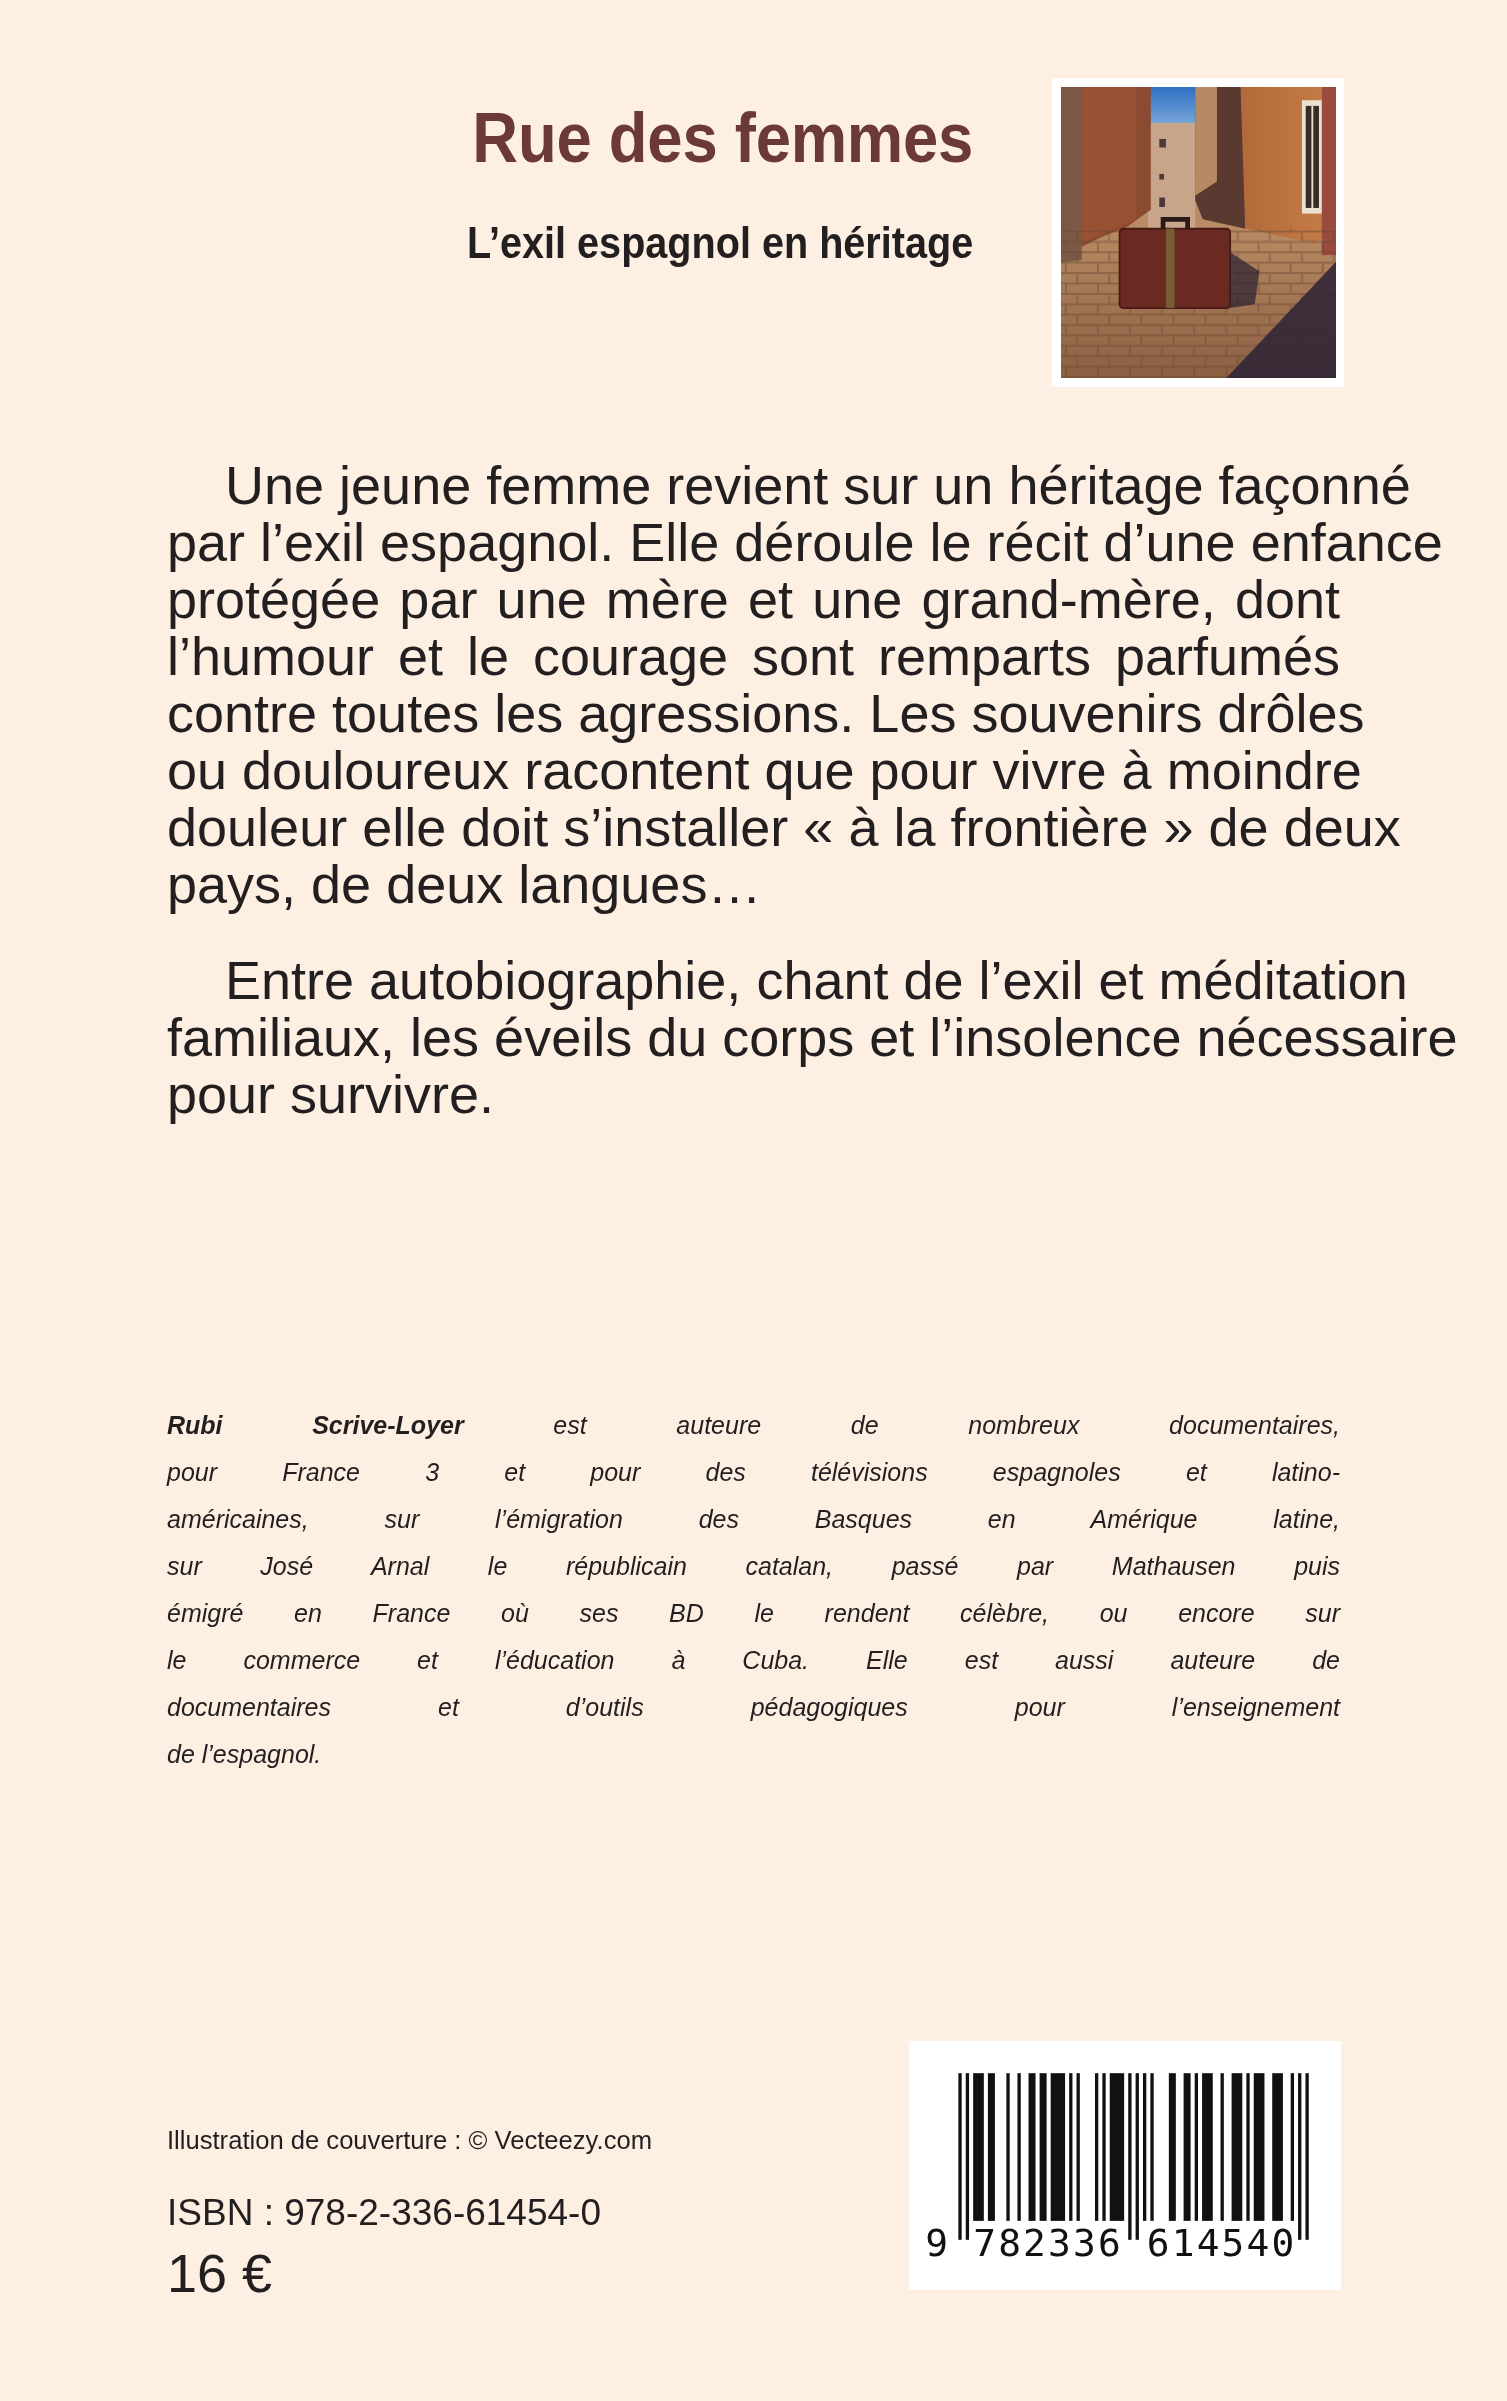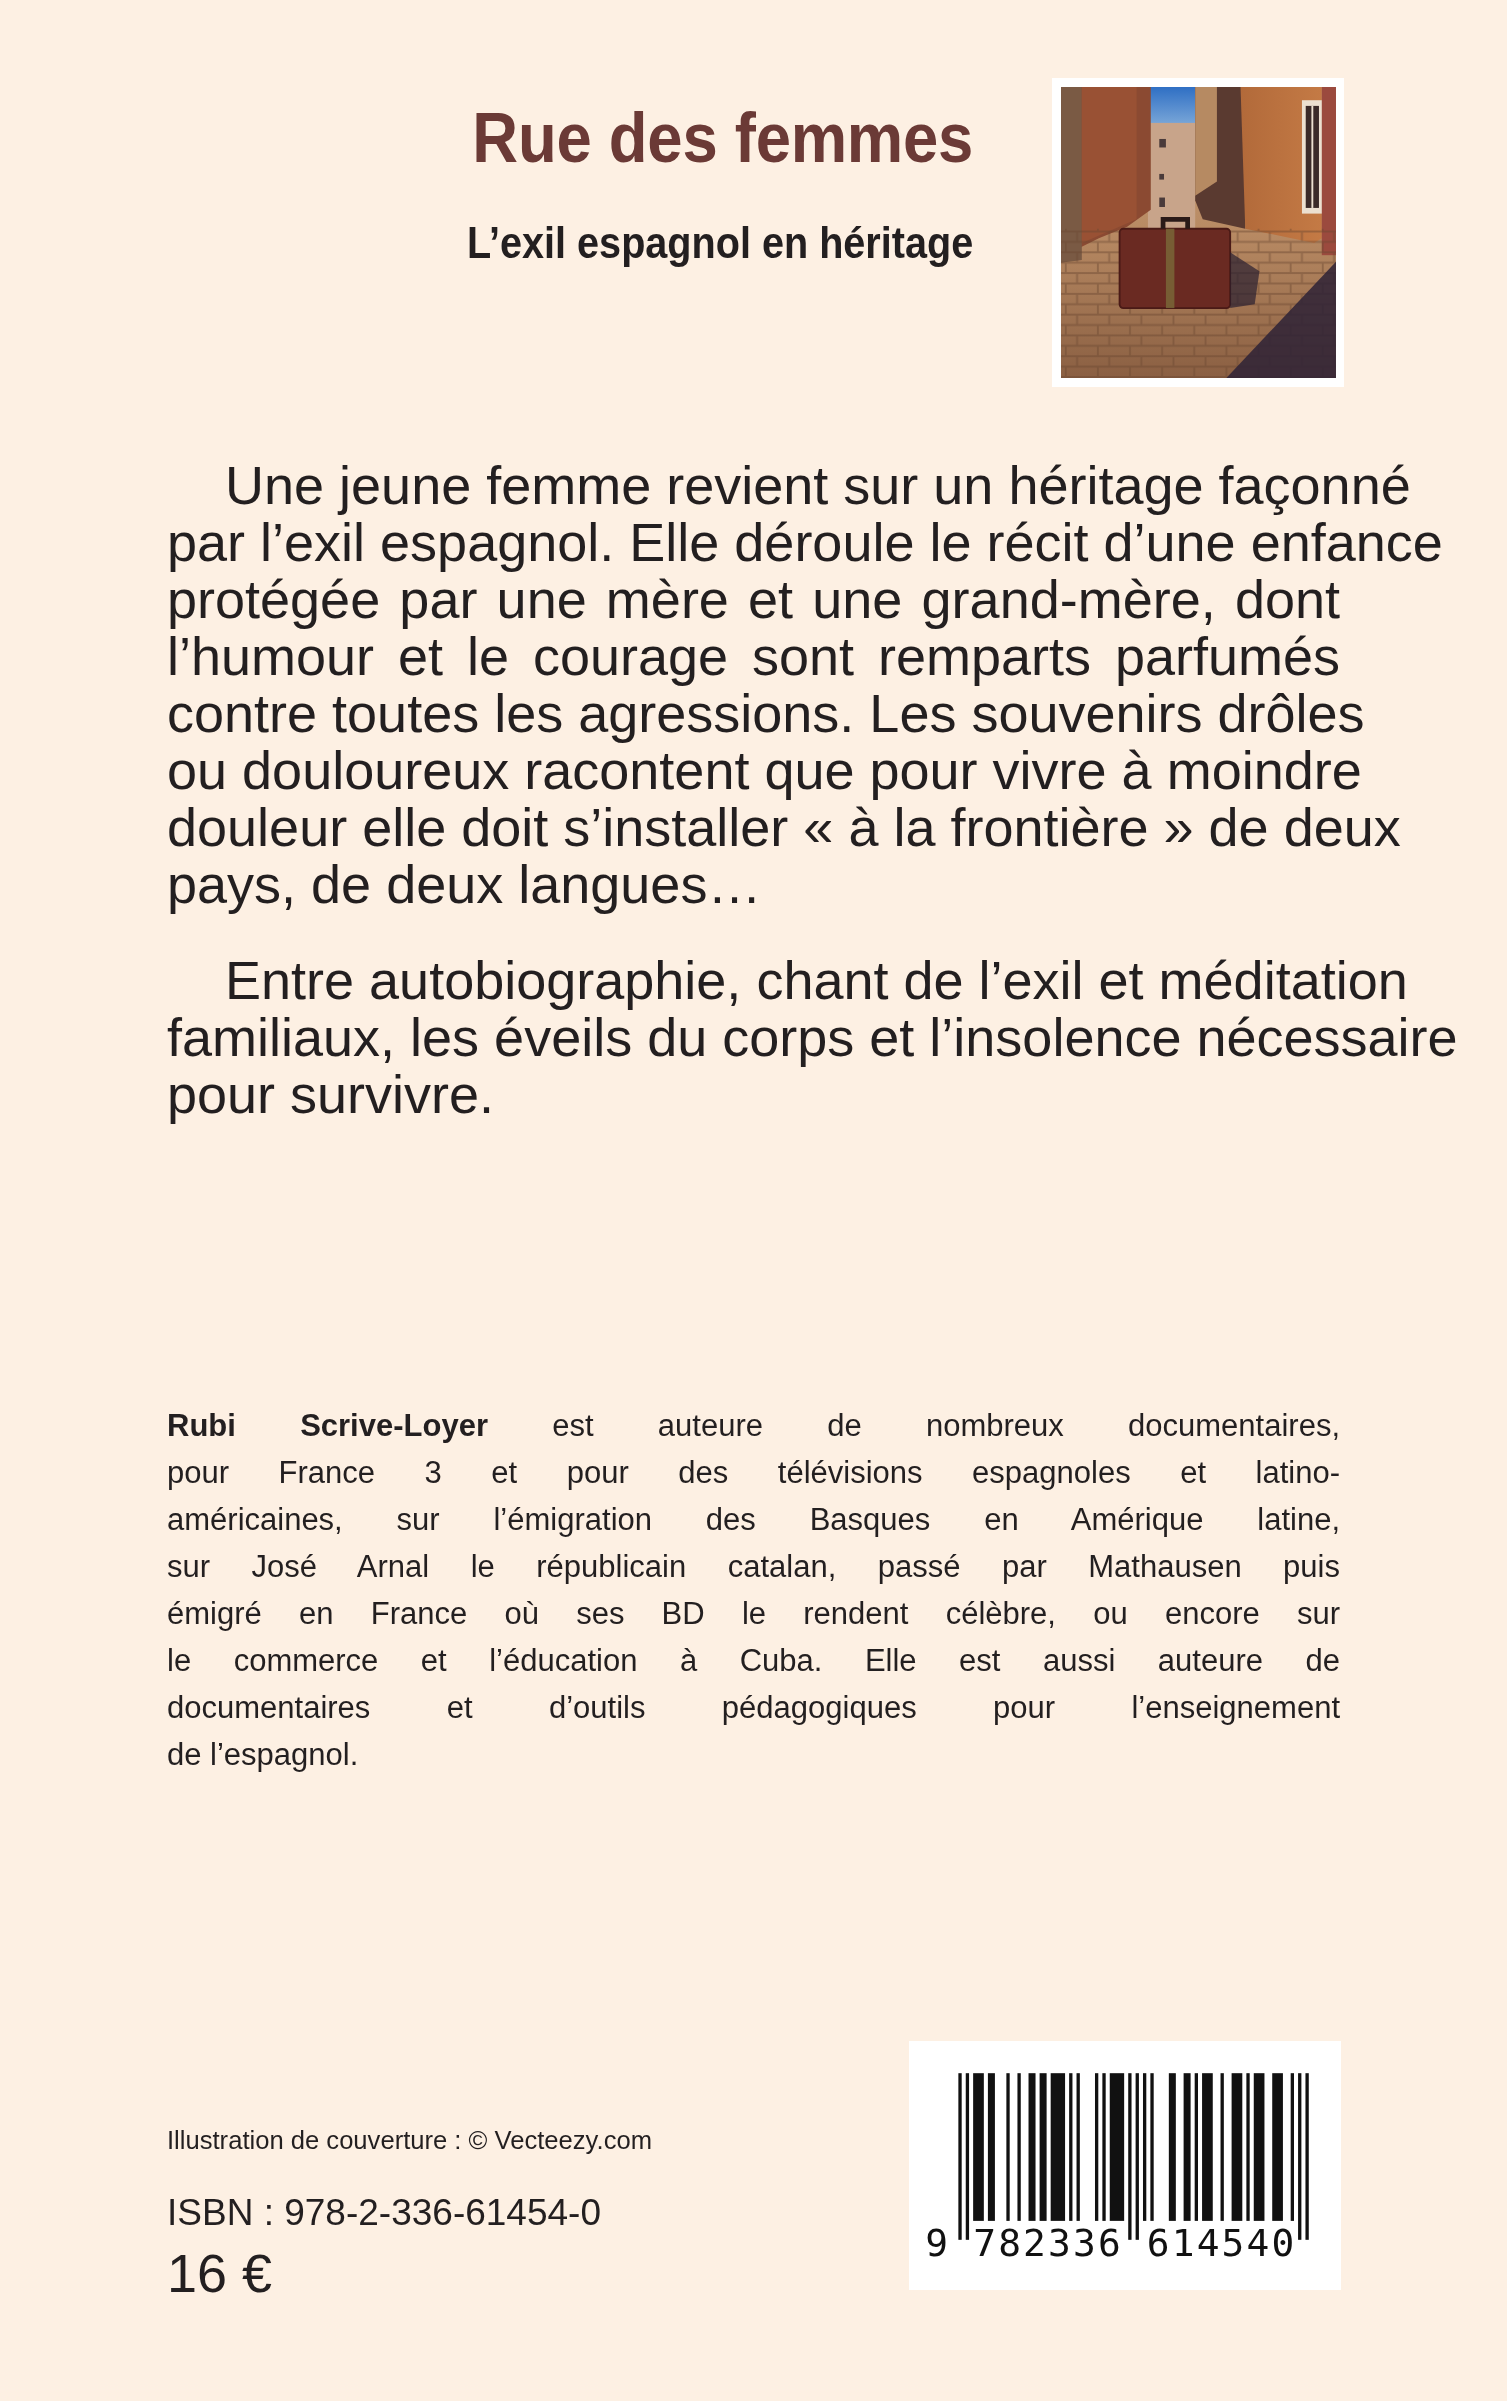--- a/index.html
+++ b/index.html
@@ -39,21 +39,21 @@
 
   
   .col { position: absolute; left: 167px; width: 1173px; }
   .line {
     display: block; white-space: nowrap; text-align: justify; text-align-last: justify;
     overflow: visible;
   }
   .line.last { text-align: center; text-align-last: left; }
   .line.indent { padding-left: 58px; }
   .body-text { font-size: 54px; line-height: 57px; }
-  .bio-text { font-size: 31px; line-height: 47px; }
+  .bio-text { font-size: 25px; line-height: 47px; font-style: italic; }
   .bio-text b { font-weight: bold; }
   .body-text i { font-style: italic; }
 
   .credit { position: absolute; left: 167px; top: 2128px; font-size: 25.6px; line-height: 25.6px; white-space: nowrap; }
   .isbn { position: absolute; left: 167px; top: 2197px; font-size: 37px; line-height: 31px; white-space: nowrap; }
   .price { position: absolute; left: 167px; top: 2246px; font-size: 54px; line-height: 54px; white-space: nowrap; }
 
   
   .barcode-box {
     position: absolute; left: 909px; top: 2041px; width: 432px; height: 249px;

